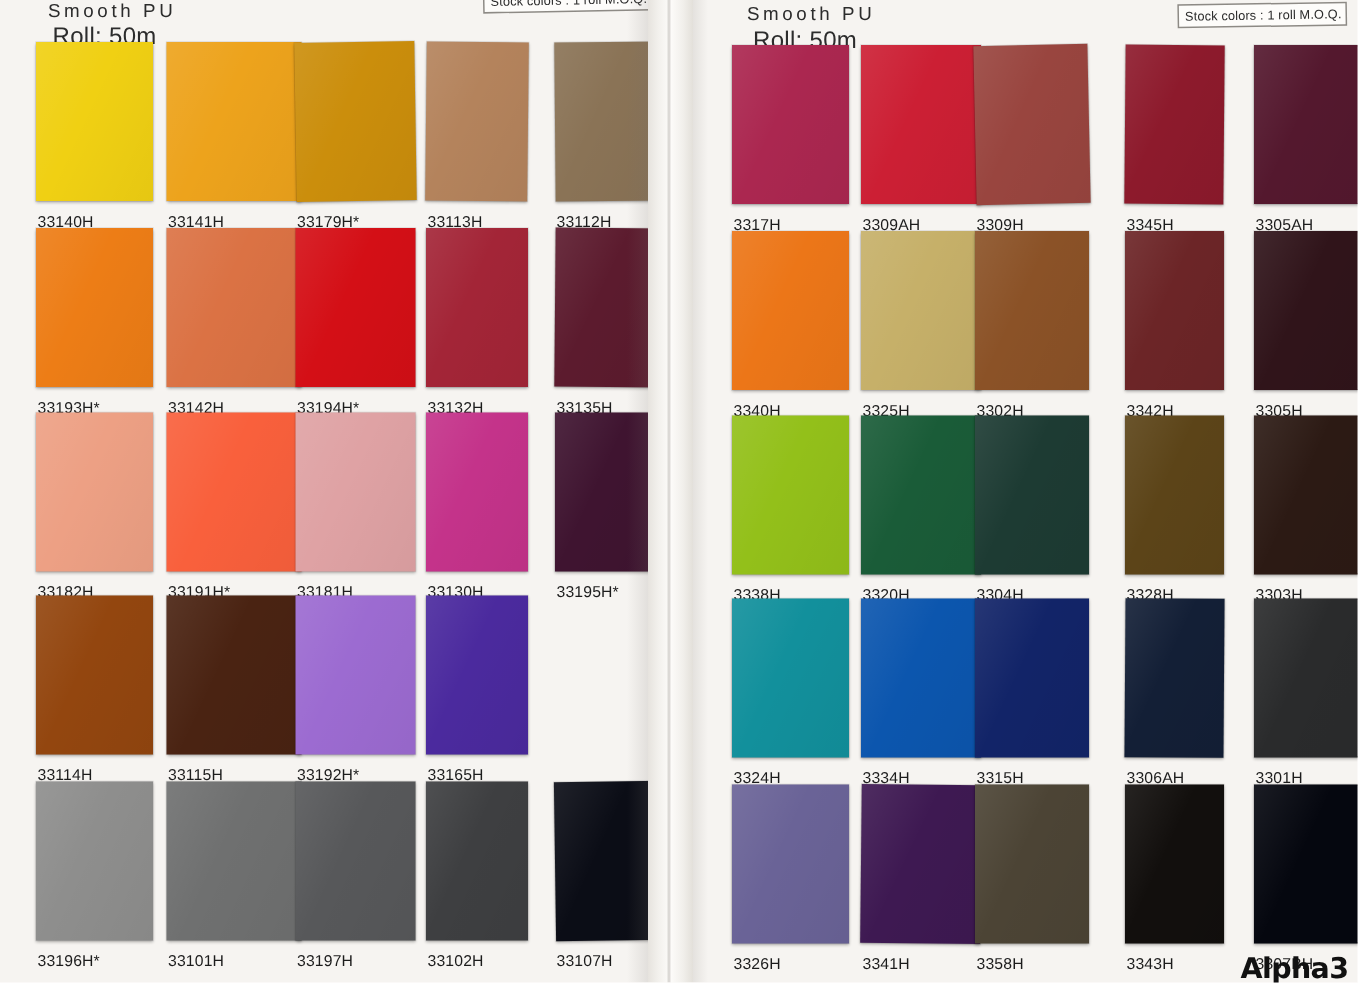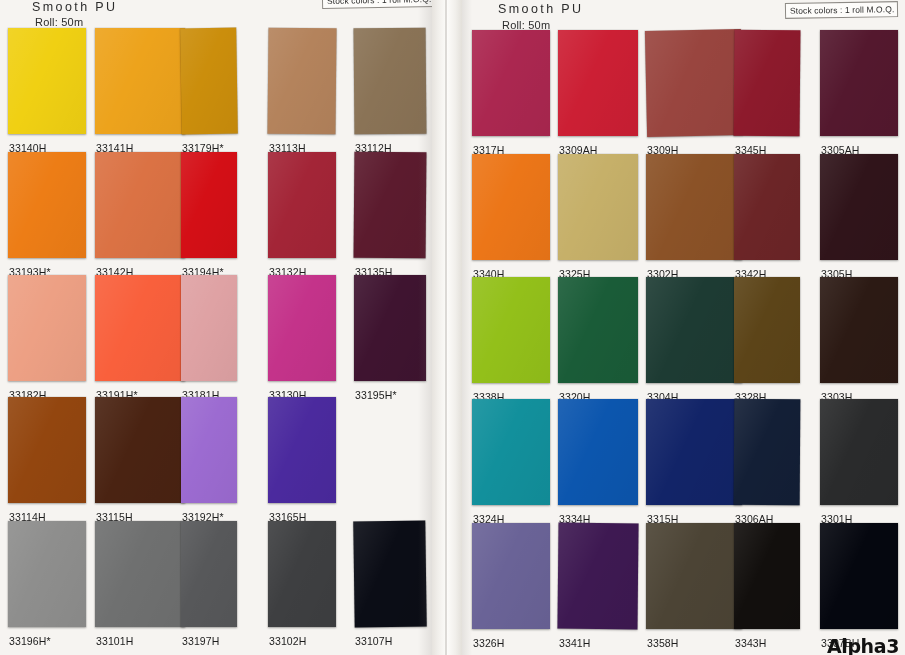--- a/index.html
+++ b/index.html
@@ -72,21 +72,21 @@
   }
   .hdr-title {
     position: absolute;
     font-size: 12.5px;
     letter-spacing: 2.4px;
     color: #2c2c2c;
     font-weight: 400;
   }
   .hdr-roll {
     position: absolute;
-    font-size: 11px;
+    font-size: 16px;
     color: #2c2c2c;
     letter-spacing: 0.2px;
   }
   .page.left  .hdr-title { left: 32px; top: 0px; }
   .page.left  .hdr-roll  { left: 35px; top: 16px; }
   .page.right .hdr-title { left: 36px; top: 2px; }
   .page.right .hdr-roll  { left: 40px; top: 19px; }
 
   
   .stock-badge {
@@ -120,20 +120,21 @@
   .grid-row {
     position: relative;
     width: 100%;
     height: 125px;
   }
 
   .cell {
     position: absolute;
     top: 0;
     height: 125px;
+    margin-left: 16px;
   }
 
   .chip {
     position: absolute;
     top: 0; left: 0;
     width: 100%;
     height: 106px;
     box-shadow: 0 1px 2px rgba(0,0,0,0.30), 0 0 0 0.5px rgba(0,0,0,0.10);
   }
   .chip::after {
@@ -152,28 +153,28 @@
     bottom: -1px;
     font-size: 10.5px;
     color: #1c1c1c;
     letter-spacing: 0.1px;
     white-space: nowrap;
   }
 
   
   .page.left .c0 { left: 8px;   width: 78px; }
   .page.left .c1 { left: 95px;  width: 90px; }
-  .page.left .c2 { left: 181px; width: 56px; }
+  .page.left .c2 { left: 181px; width: 80px; }
   .page.left .c3 { left: 268px; width: 68px; }
   .page.left .c4 { left: 354px; width: 72px; }
 
   
   .page.right .c0 { left: 10px;  width: 78px; }
   .page.right .c1 { left: 96px;  width: 80px; }
-  .page.right .c2 { left: 184px; width: 96px; }
+  .page.right .c2 { left: 172px; width: 76px; }
   .page.right .c3 { left: 272px; width: 66px; }
   .page.right .c4 { left: 358px; width: 78px; }
 
   
   .page.left  .r0 .c2 .chip { transform: rotate(-0.9deg); }
   .page.left  .r0 .c3 .chip { transform: rotate(0.6deg); }
   .page.left  .r0 .c4 .chip { transform: rotate(-0.5deg); }
   .page.left  .r1 .c4 .chip { transform: rotate(0.5deg); }
   .page.left  .r4 .c4 .chip { transform: rotate(-0.8deg); }
   .page.right .r0 .c2 .chip { transform: rotate(-1.2deg); }

